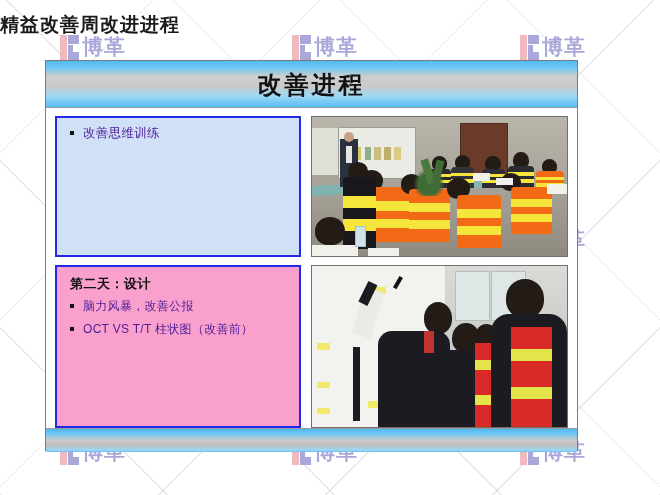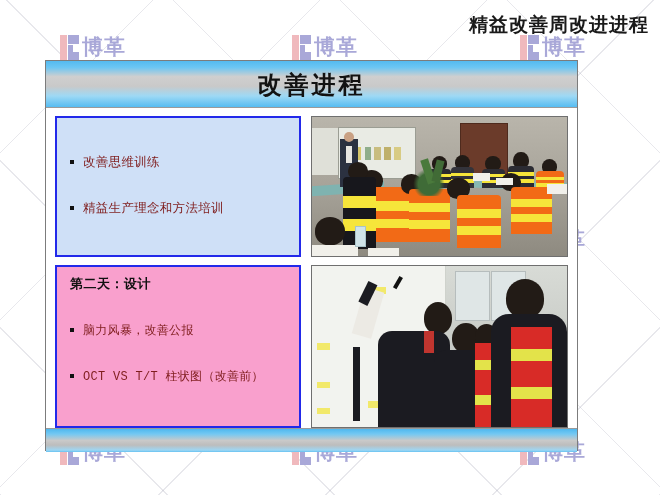--- a/index.html
+++ b/index.html
@@ -42,21 +42,21 @@
   .wm-text{
     font-size:21px;font-weight:bold;color:#a9a8d8;line-height:25px;
     letter-spacing:1px;
     font-family:"DejaVu Sans","Liberation Sans",sans-serif;
   }
 
   
   #doc-title{
     position:absolute;z-index:3;
     left:0;top:12px;width:649px;
-    text-align:right;
+    text-align:left;
     font-size:19px;font-weight:bold;color:#1a1a1a;
     font-family:"DejaVu Sans","Liberation Sans",sans-serif;
     letter-spacing:1px;
   }
 
   
   #slide{
     position:absolute;z-index:2;
     left:45px;top:60px;width:533px;height:391px;
     background:#ffffff;
@@ -109,25 +109,24 @@
     font-size:13px;font-weight:bold;color:#111;
     font-family:"DejaVu Serif","Liberation Serif",serif;
     margin:1px 0 5px 5px;
     letter-spacing:0.5px;
   }
   .bullet-list{list-style:none;margin:0;padding:0;}
   .bullet-list li{
     position:relative;
     padding-left:18px;
     margin-bottom:8px;
-    font-size:12.5px;color:#7f1d1d;
-    font-family:Liberation Mono, monospace;
+    font-size:12.5px;color:#4c1d95;
+    font-family:Liberation Sans, sans-serif;
     letter-spacing:0.3px;
     white-space:nowrap;
-    margin-top:29px;
   }
   #panel-day2 .bullet-list li{margin-bottom:6px;font-size:12px;}
   .bullet-list li::before{
     content:"";
     position:absolute;left:5px;top:6px;
     width:4px;height:4px;background:#111;
   }
 
   
   .photo{
@@ -284,21 +283,20 @@
     <div id="slide-banner-title">改善进程</div>
   </div>
 
   <div id="slide-body">
 
     <div id="col-left">
 
       <div class="panel" id="panel-day1">
         <ul class="bullet-list">
           <li>改善思维训练</li>
-          <li>精益生产理念和方法培训</li>
         </ul>
       </div>
 
       <div class="panel" id="panel-day2">
         <div class="panel-heading">第二天：设计</div>
         <ul class="bullet-list">
           <li>脑力风暴，改善公报</li>
           <li>OCT VS T/T 柱状图（改善前）</li>
         </ul>
       </div>

